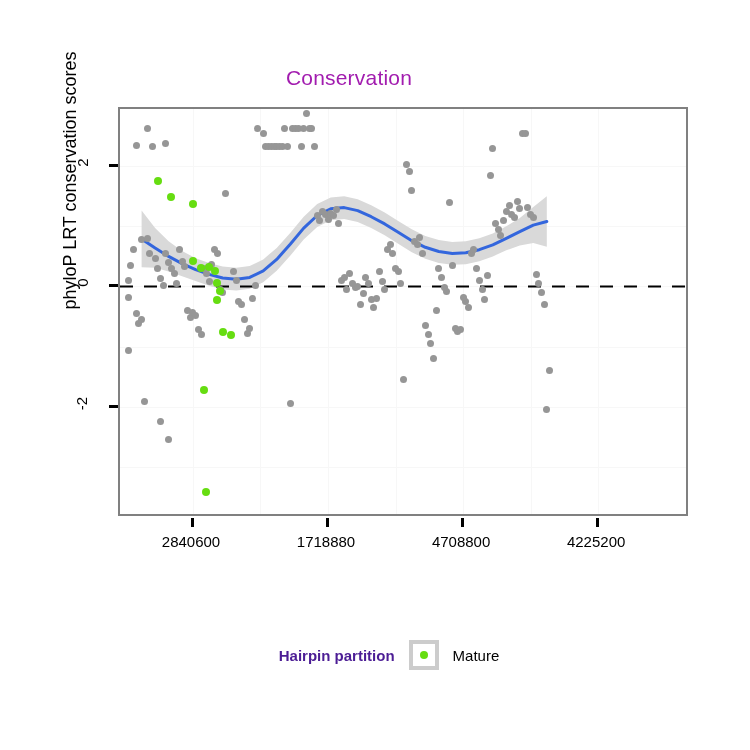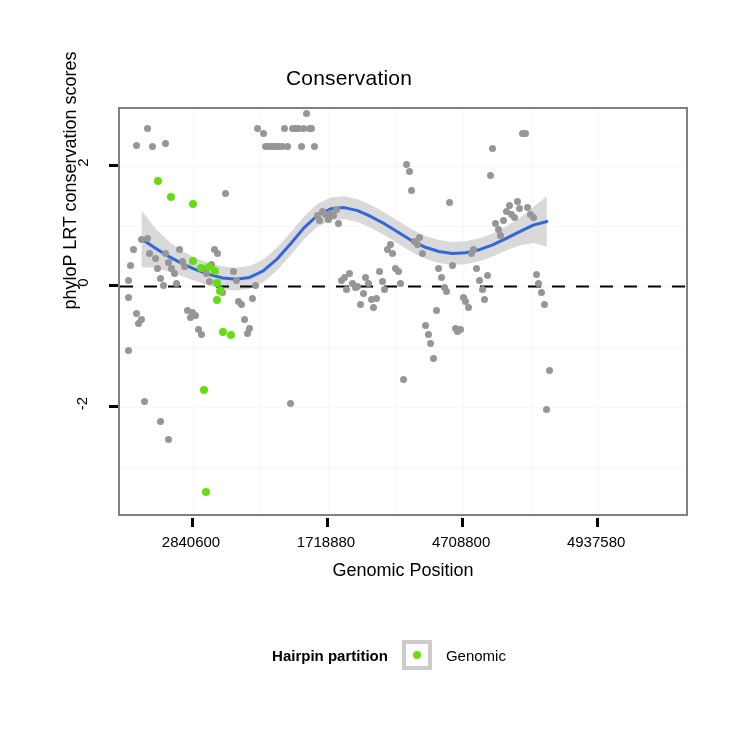--- a/index.html
+++ b/index.html
@@ -22,21 +22,21 @@
     height: 750px;
   }
   .chart-title {
     position: absolute;
     left: 0;
     top: 66px;
     width: 698px;
     text-align: center;
     font-size: 21px;
     letter-spacing: 0.2px;
-    color: #000000;
+    color: #a21caf;
   }
   .y-axis-title {
     position: absolute;
     left: -140px;
     top: 170px;
     width: 420px;
     text-align: center;
     font-size: 18px;
     transform: rotate(-90deg);
     transform-origin: center center;
@@ -138,21 +138,21 @@
     top: 640px;
     width: 750px;
     display: flex;
     align-items: center;
     justify-content: center;
     gap: 14px;
   }
   .legend-title {
     font-size: 15px;
     font-weight: bold;
-    color: #000000;
+    color: #4c1d95;
     margin-left: 28px;
   }
   .legend-key {
     width: 30px;
     height: 30px;
     background: #ffffff;
     border: 4px solid #cccccc;
     box-sizing: border-box;
     display: flex;
     align-items: center;
@@ -389,26 +389,25 @@
   </div>
 
   <div id="x-ticks">
       <div class="tick-x" style="left: 190.938px;"></div>
       <div class="ticklabel-x" style="left: 191px;">2840600</div>
       <div class="tick-x" style="left: 326.009px;"></div>
       <div class="ticklabel-x" style="left: 326.009px;">1718880</div>
       <div class="tick-x" style="left: 461.081px;"></div>
       <div class="ticklabel-x" style="left: 461.081px;">4708800</div>
       <div class="tick-x" style="left: 596.152px;"></div>
-      <div class="ticklabel-x" style="left: 596.152px;">4937580</div>
+      <div class="ticklabel-x" style="left: 596.152px;">4225200</div>
     </div>
 
-  <div class="x-axis-title">Genomic Position</div>
 
   <div class="legend">
     <div class="legend-title">Hairpin partition</div>
     <div class="legend-key">
       <div class="legend-dot"></div>
     </div>
-    <div class="legend-label">Genomic</div>
+    <div class="legend-label">Mature</div>
   </div>
 
 </div>
 
 </body></html>

